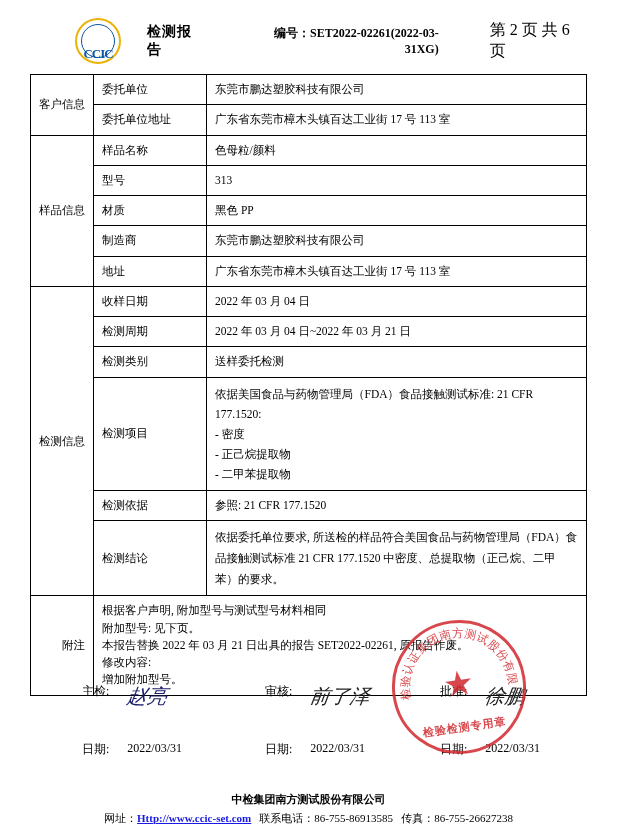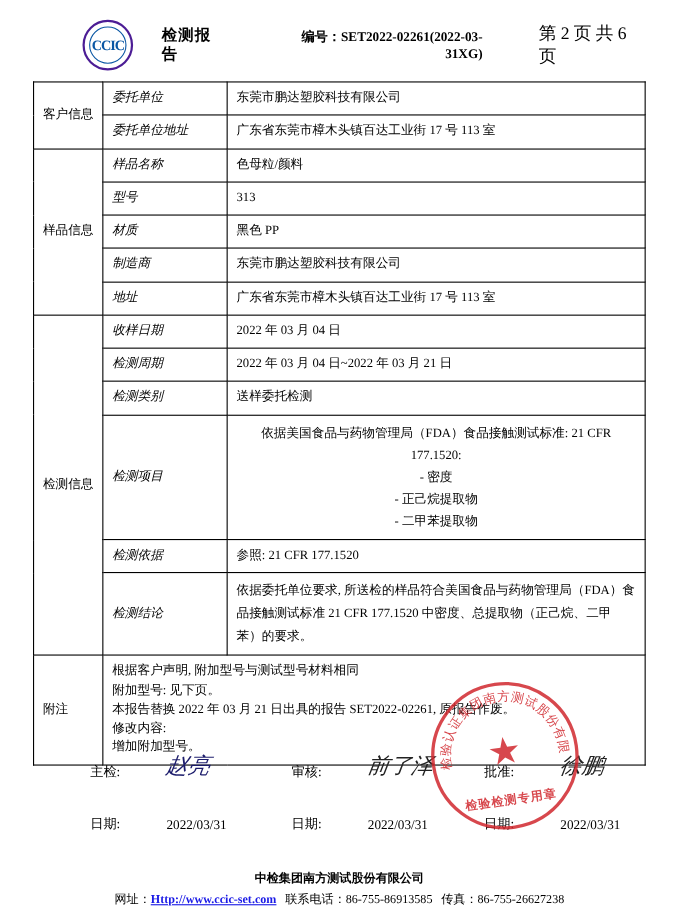--- a/index.html
+++ b/index.html
@@ -17,22 +17,22 @@
   }
   
   .header{
     display:flex;align-items:center;
     padding:18px 0 10px 0;
     margin:0 30px;
     position:relative;
   }
   .logo{
     width:42px;height:42px;border-radius:50%;
-    border:2px solid #4c1d95;
-    display:flex;align-items:center;justify-content:center;
+    border:2px solid #eab308;
+    display:flex;align-items:flex-end;justify-content:center;
     margin-left:45px;
     flex:0 0 auto;
     position:relative;
   }
   .logo .inner{
     font-family:"Liberation Serif",serif;
     color:#0a57a4;font-weight:bold;font-size:13px;
     letter-spacing:-1px;
   }
   .logo .ring{
@@ -58,28 +58,27 @@
     table-layout:fixed;
   }
   table.main td{
     border:1px solid #000;
     padding:6px 8px;
     vertical-align:middle;
     font-size:11.5px;
     line-height:1.5;
   }
   td.cat{
-    width:46px;text-align:left;padding:4px 2px;
+    width:46px;text-align:right;padding:4px 2px;
     font-size:12px;
   }
   td.cat .l{display:block;line-height:1.45;}
   td.lbl{
     width:96px;
     font-size:11.5px;
-    font-style:italic;
   }
   td.val{
     font-size:11.5px;
   }
 
   
   td.note{
     line-height:1.85;
     padding:6px 8px;
     font-size:11.5px;
@@ -92,21 +91,21 @@
     height:96px;
   }
   .sig-row{
     display:flex;
     align-items:flex-end;
     position:absolute;left:0;right:0;
   }
   .sig-row.r1{top:14px;}
   .sig-row.r2{top:62px;}
   .sig-cell{
-    display:flex;align-items:flex-end;gap:24px;
+    display:flex;
   }
   .sig-lbl{font-size:12px;white-space:nowrap;}
   .sig-val{
     font-size:12px;margin-left:18px;white-space:nowrap;
   }
   .hand{
     font-family:"Liberation Serif",serif;
     font-style:italic;
     font-size:20px;
     color:#1b1b6b;
@@ -222,21 +221,21 @@
       <tr>
         <td class="lbl">检测周期</td>
         <td class="val">2022 年 03 月 04 日~2022 年 03 月 21 日</td>
       </tr>
       <tr>
         <td class="lbl">检测类别</td>
         <td class="val">送样委托检测</td>
       </tr>
       <tr>
         <td class="lbl">检测项目</td>
-        <td class="val" style="white-space:pre-line;line-height:1.75;text-align:center;">依据美国食品与药物管理局（FDA）食品接触测试标准: 21 CFR 177.1520:
+        <td class="val" style="white-space:pre-line;line-height:1.75;">依据美国食品与药物管理局（FDA）食品接触测试标准: 21 CFR 177.1520:
 - 密度
 - 正己烷提取物
 - 二甲苯提取物</td>
       </tr>
       <tr>
         <td class="lbl">检测依据</td>
         <td class="val">参照: 21 CFR 177.1520</td>
       </tr>
       <tr>
         <td class="lbl">检测结论</td>

